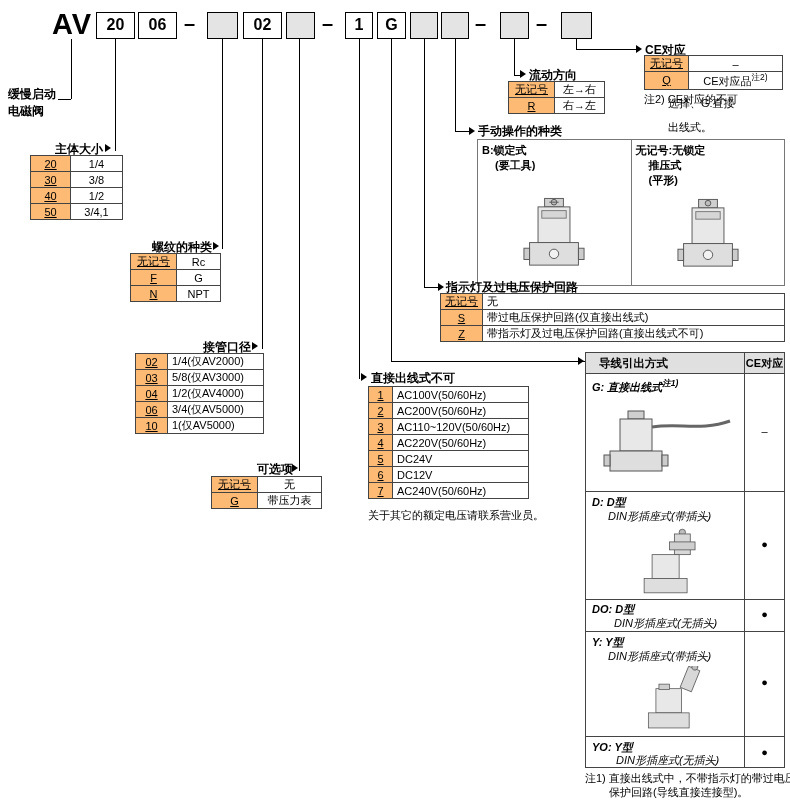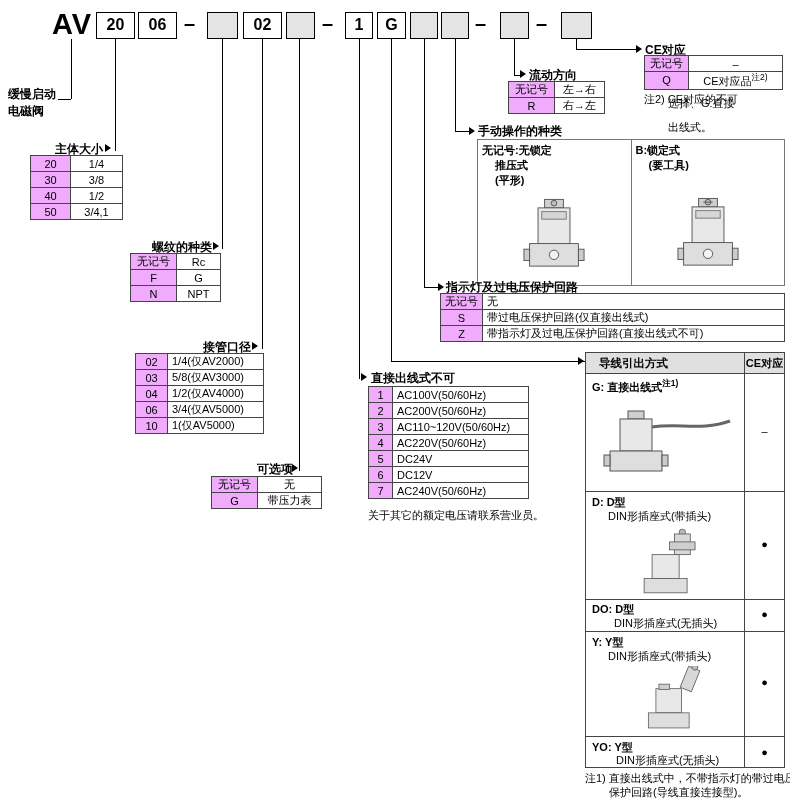--- a/index.html
+++ b/index.html
@@ -16,35 +16,35 @@
   .vline { position:absolute; width:1px; background:#000; }
   .hline { position:absolute; height:1px; background:#000; }
   .arr { position:absolute; width:0; height:0; border-top:4px solid transparent;
          border-bottom:4px solid transparent; border-left:6px solid #000; }
 
   .title { position:absolute; font-weight:bold; font-size:12px; white-space:nowrap; }
   .note  { position:absolute; font-size:11px; white-space:nowrap; }
 
   .tbl { position:absolute; border-collapse:collapse; font-size:11px; }
   .tbl td { border:1px solid #444; height:16px; padding:0 4px; background:#fff; white-space:nowrap; }
-  .tbl td.key { background:#f0abfc; text-align:center; }
+  .tbl td.key { background:#fdba74; text-align:center;text-decoration:underline; }
   .tbl td.ctr { text-align:center; }
   .sup { font-size:8.5px; vertical-align:super; }
 
   .manual-box { position:absolute; border:1px solid #777; background:#fff; display:flex; }
   .m-col { flex:1; border-right:1px solid #777; padding:3px 4px 0 4px; font-size:11px; font-weight:bold; }
   .m-col:last-child { border-right:none; }
   .m-ind { padding-left:13px; }
   .m-col svg { display:block; margin:8px auto 0 auto; }
 
   .bigtbl { position:absolute; border:1px solid #444; background:#fff; }
   .bt-headbg { position:absolute; left:0; right:0; top:0; height:20px; background:#e0e0e0; }
   .bt-vdiv { position:absolute; top:0; bottom:0; width:1px; background:#444; }
   .bt-hdiv { position:absolute; left:0; right:0; height:1px; background:#444; }
-  .bt-txt { position:absolute; font-size:11px; white-space:nowrap; }
+  .bt-txt { position:absolute; font-size:11px; white-space:nowrap;font-style:italic; }
   .bt-bold { font-weight:bold; }
   .bt-ce { position:absolute; left:158px; width:41px; text-align:center; font-size:11px; }
   .bt-head-l { position:absolute; left:13px; top:3px; font-size:11.5px; font-weight:bold; }
   .bt-head-r { position:absolute; left:158px; width:41px; top:3px; text-align:center; font-size:11px; font-weight:bold; }
 </style>
 </head>
 <body>
 
 <div id="stage">
 
@@ -242,49 +242,49 @@
           <td class="key">R</td>
           <td class="ctr">右→左</td>
         </tr>
   </tbody>
     </table>
 
   <div class="arr" style="left:469px;top:127px"></div>
   <div class="title" style="left:478px;top:123px">手动操作的种类</div>
   <div class="manual-box" style="left:477px;top:139px;width:308px;height:147px">
     <div class="m-col">
+      <div>B:锁定式</div>
+      <div class="m-ind">(要工具)</div>
+      <svg width="62" height="82" viewBox="0 0 66 86" style="margin-top:22px">
+        <rect x="23" y="3" width="20" height="9" fill="#cfcfcf" stroke="#555"></rect>
+        <circle cx="33" cy="7" r="3" fill="#bdbdbd" stroke="#555"></circle>
+        <line x1="28" y1="7" x2="38" y2="7" stroke="#555"></line>
+        <rect x="16" y="12" width="34" height="38" fill="#e8e8e8" stroke="#555"></rect>
+        <rect x="20" y="16" width="26" height="8" fill="#d6d6d6" stroke="#777"></rect>
+        <rect x="7" y="50" width="52" height="24" fill="#dedede" stroke="#555"></rect>
+        <rect x="1" y="56" width="6" height="12" fill="#cccccc" stroke="#555"></rect>
+        <rect x="59" y="56" width="6" height="12" fill="#cccccc" stroke="#555"></rect>
+        <circle cx="33" cy="62" r="5" fill="#f2f2f2" stroke="#555"></circle>
+      </svg>
+    </div>
+    <div class="m-col">
       <div>无记号:无锁定</div>
       <div class="m-ind">推压式</div>
       <div class="m-ind">(平形)</div>
       <svg width="62" height="82" viewBox="0 0 66 86">
         <rect x="23" y="3" width="20" height="9" fill="#cfcfcf" stroke="#555"></rect>
         <circle cx="33" cy="7" r="3" fill="#bdbdbd" stroke="#555"></circle>
         <rect x="16" y="12" width="34" height="38" fill="#e8e8e8" stroke="#555"></rect>
         <rect x="20" y="16" width="26" height="8" fill="#d6d6d6" stroke="#777"></rect>
         <rect x="7" y="50" width="52" height="24" fill="#dedede" stroke="#555"></rect>
         <rect x="1" y="56" width="6" height="12" fill="#cccccc" stroke="#555"></rect>
         <rect x="59" y="56" width="6" height="12" fill="#cccccc" stroke="#555"></rect>
         <circle cx="33" cy="62" r="5" fill="#f2f2f2" stroke="#555"></circle>
       </svg>
     </div>
-    <div class="m-col">
-      <div>B:锁定式</div>
-      <div class="m-ind">(要工具)</div>
-      <svg width="62" height="82" viewBox="0 0 66 86" style="margin-top:22px">
-        <rect x="23" y="3" width="20" height="9" fill="#cfcfcf" stroke="#555"></rect>
-        <circle cx="33" cy="7" r="3" fill="#bdbdbd" stroke="#555"></circle>
-        <line x1="28" y1="7" x2="38" y2="7" stroke="#555"></line>
-        <rect x="16" y="12" width="34" height="38" fill="#e8e8e8" stroke="#555"></rect>
-        <rect x="20" y="16" width="26" height="8" fill="#d6d6d6" stroke="#777"></rect>
-        <rect x="7" y="50" width="52" height="24" fill="#dedede" stroke="#555"></rect>
-        <rect x="1" y="56" width="6" height="12" fill="#cccccc" stroke="#555"></rect>
-        <rect x="59" y="56" width="6" height="12" fill="#cccccc" stroke="#555"></rect>
-        <circle cx="33" cy="62" r="5" fill="#f2f2f2" stroke="#555"></circle>
-      </svg>
-    </div>
   </div>
 
   <div class="arr" style="left:438px;top:283px"></div>
   <div class="title" style="left:446px;top:279px">指示灯及过电压保护回路</div>
   <table class="tbl" style="left:440px;top:293px">
     <tbody>
         <tr>
           <td class="key" style="width:40px">无记号</td>
           <td style="width:302px">无</td>
         </tr>

